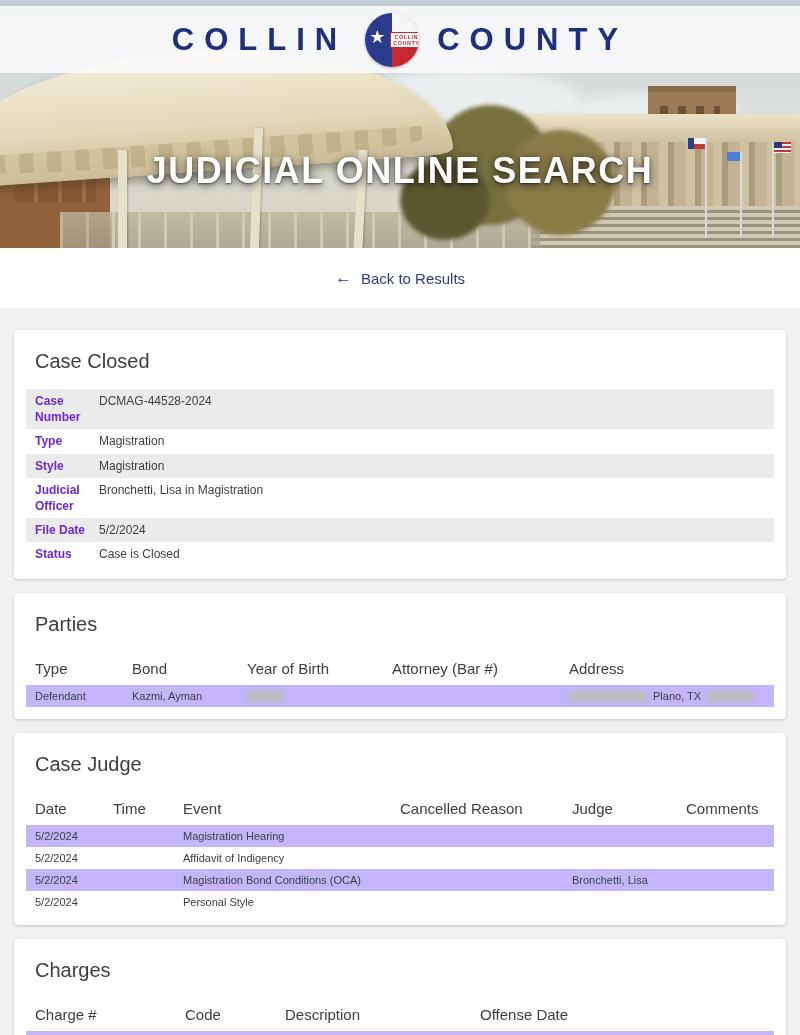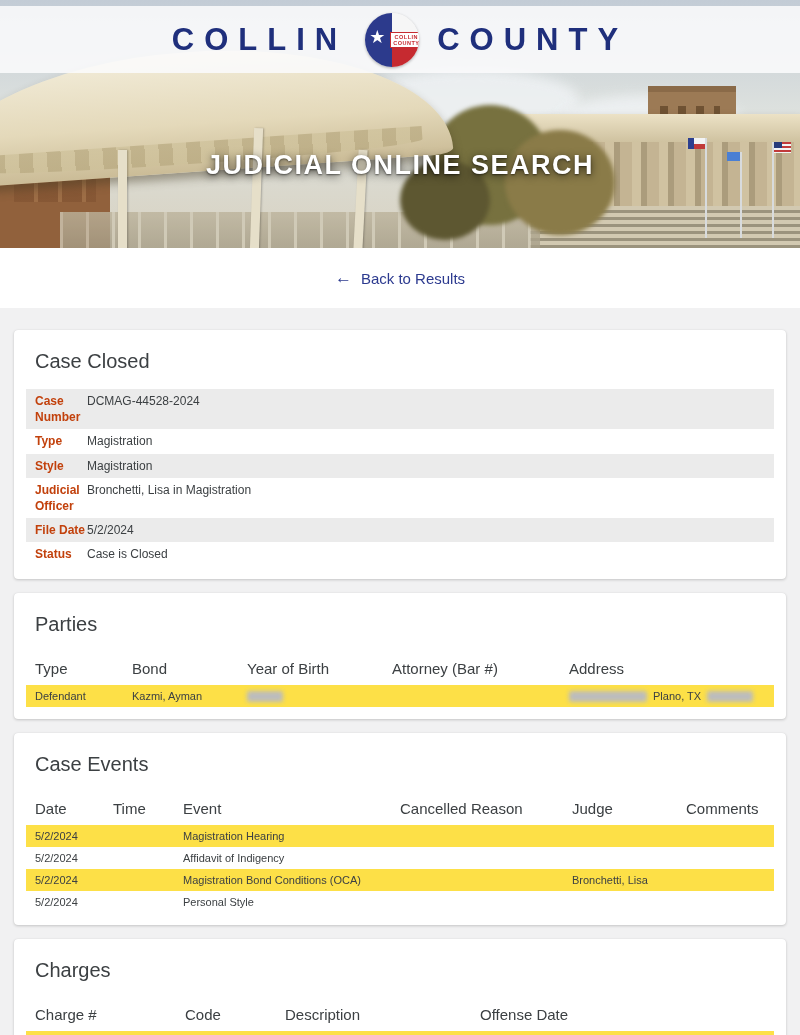--- a/index.html
+++ b/index.html
@@ -67,44 +67,44 @@
   .logo { position:relative; width:54px; height:54px; border-radius:50%; overflow:hidden;
     box-shadow:0 1px 3px rgba(0,0,0,.3); flex:0 0 auto; }
   .logo-left { position:absolute; left:0; top:0; width:50%; height:100%; background:#2c3a8c; }
   .logo-star { position:absolute; left:4px; top:15px; color:#fff; font-size:18px; line-height:1; }
   .logo-rt { position:absolute; left:50%; top:0; width:50%; height:50%; background:#f6f6f6; }
   .logo-rb { position:absolute; left:50%; top:50%; width:50%; height:50%; background:#c62a30; }
   .logo-label { position:absolute; left:25px; top:19px; background:#fff; border:1px solid #c62a30;
     color:#c62a30; font-size:5.5px; font-weight:700; line-height:1.1; padding:1px 2px; letter-spacing:.5px;
     text-align:center; }
   .hero-title { position:absolute; left:0; top:150px; width:100%; text-align:center;
-    color:#fff; font-size:27px; font-weight:800; letter-spacing:1.5px;
+    color:#fff; font-size:36px; font-weight:800; letter-spacing:1.5px;
     text-shadow:0 2px 8px rgba(0,0,0,.65), 0 1px 2px rgba(0,0,0,.5); }
 
   
   .back-strip { background:#fff; height:60px; display:flex; align-items:center; justify-content:center; }
   .back-link { display:flex; align-items:center; gap:9px; color:#2c3a8f; font-size:15px;
     font-weight:500; cursor:pointer; text-decoration:none; }
   .back-arrow { font-size:17px; }
 
   
   .main { background:#f1f1f2; padding:22px 14px 18px; display:flex; flex-direction:column; gap:14px; }
   .card { background:#fff; border-radius:4px; padding:18px 12px 12px;
     box-shadow:0 1px 3px rgba(0,0,0,.18), 0 0 1px rgba(0,0,0,.1); }
   .card-title { font-size:20px; font-weight:400; color:#3c4043; margin:2px 9px 16px; }
 
   .kv-row { display:flex; align-items:flex-start; padding:4px 9px; font-size:12px; line-height:1.35; }
   .kv-row.alt { background:#ebebeb; }
-  .kv-label { width:52px; flex:0 0 52px; font-weight:700; color:#c2410c; }
-  .kv-value { color:#3c4043; }
+  .kv-label { width:52px; flex:0 0 52px; font-weight:700; color:#6d28d9; }
+  .kv-value { margin-left:12px; color:#3c4043; }
 
   .grid-head, .grid-row { display:grid; align-items:center; padding:5px 9px; }
   .grid-head { font-size:15px; color:#3c4043; padding-top:8px; padding-bottom:8px; }
   .grid-row { font-size:11px; color:#3c4043; min-height:21px; }
-  .grid-row.alt { background:#fde047; }
+  .grid-row.alt { background:#c4b5fd; }
   .parties-grid { grid-template-columns:97px 115px 145px 177px 1fr; }
   .events-grid  { grid-template-columns:78px 70px 217px 172px 114px 1fr; }
   .charges-grid { grid-template-columns:150px 100px 195px 210px 1fr; }
   .redact { display:inline-block; background:#bcbcbc; filter:blur(2px); height:11px;
     border-radius:2px; vertical-align:middle; }
   .redact.w-yob { width:36px; }
   .redact.w-street { width:78px; margin-right:6px; }
   .redact.w-zip { width:46px; margin-left:6px; }
 </style>
 </head>
@@ -202,21 +202,21 @@
     <div class="grid-row alt parties-grid">
       <div>Defendant</div>
       <div>Kazmi, Ayman</div>
       <div><span class="redact w-yob"></span></div>
       <div></div>
       <div><span class="redact w-street"></span><span>Plano, TX</span><span class="redact w-zip"></span></div>
     </div>
   </div>
 
   <div class="card">
-    <div class="card-title">Case Events</div>
+    <div class="card-title">Case Judge</div>
     <div class="grid-head events-grid">
       <div>Date</div>
       <div>Time</div>
       <div>Event</div>
       <div>Cancelled Reason</div>
       <div>Judge</div>
       <div>Comments</div>
     </div>
     <div class="grid-row alt events-grid">
       <div>5/2/2024</div>

